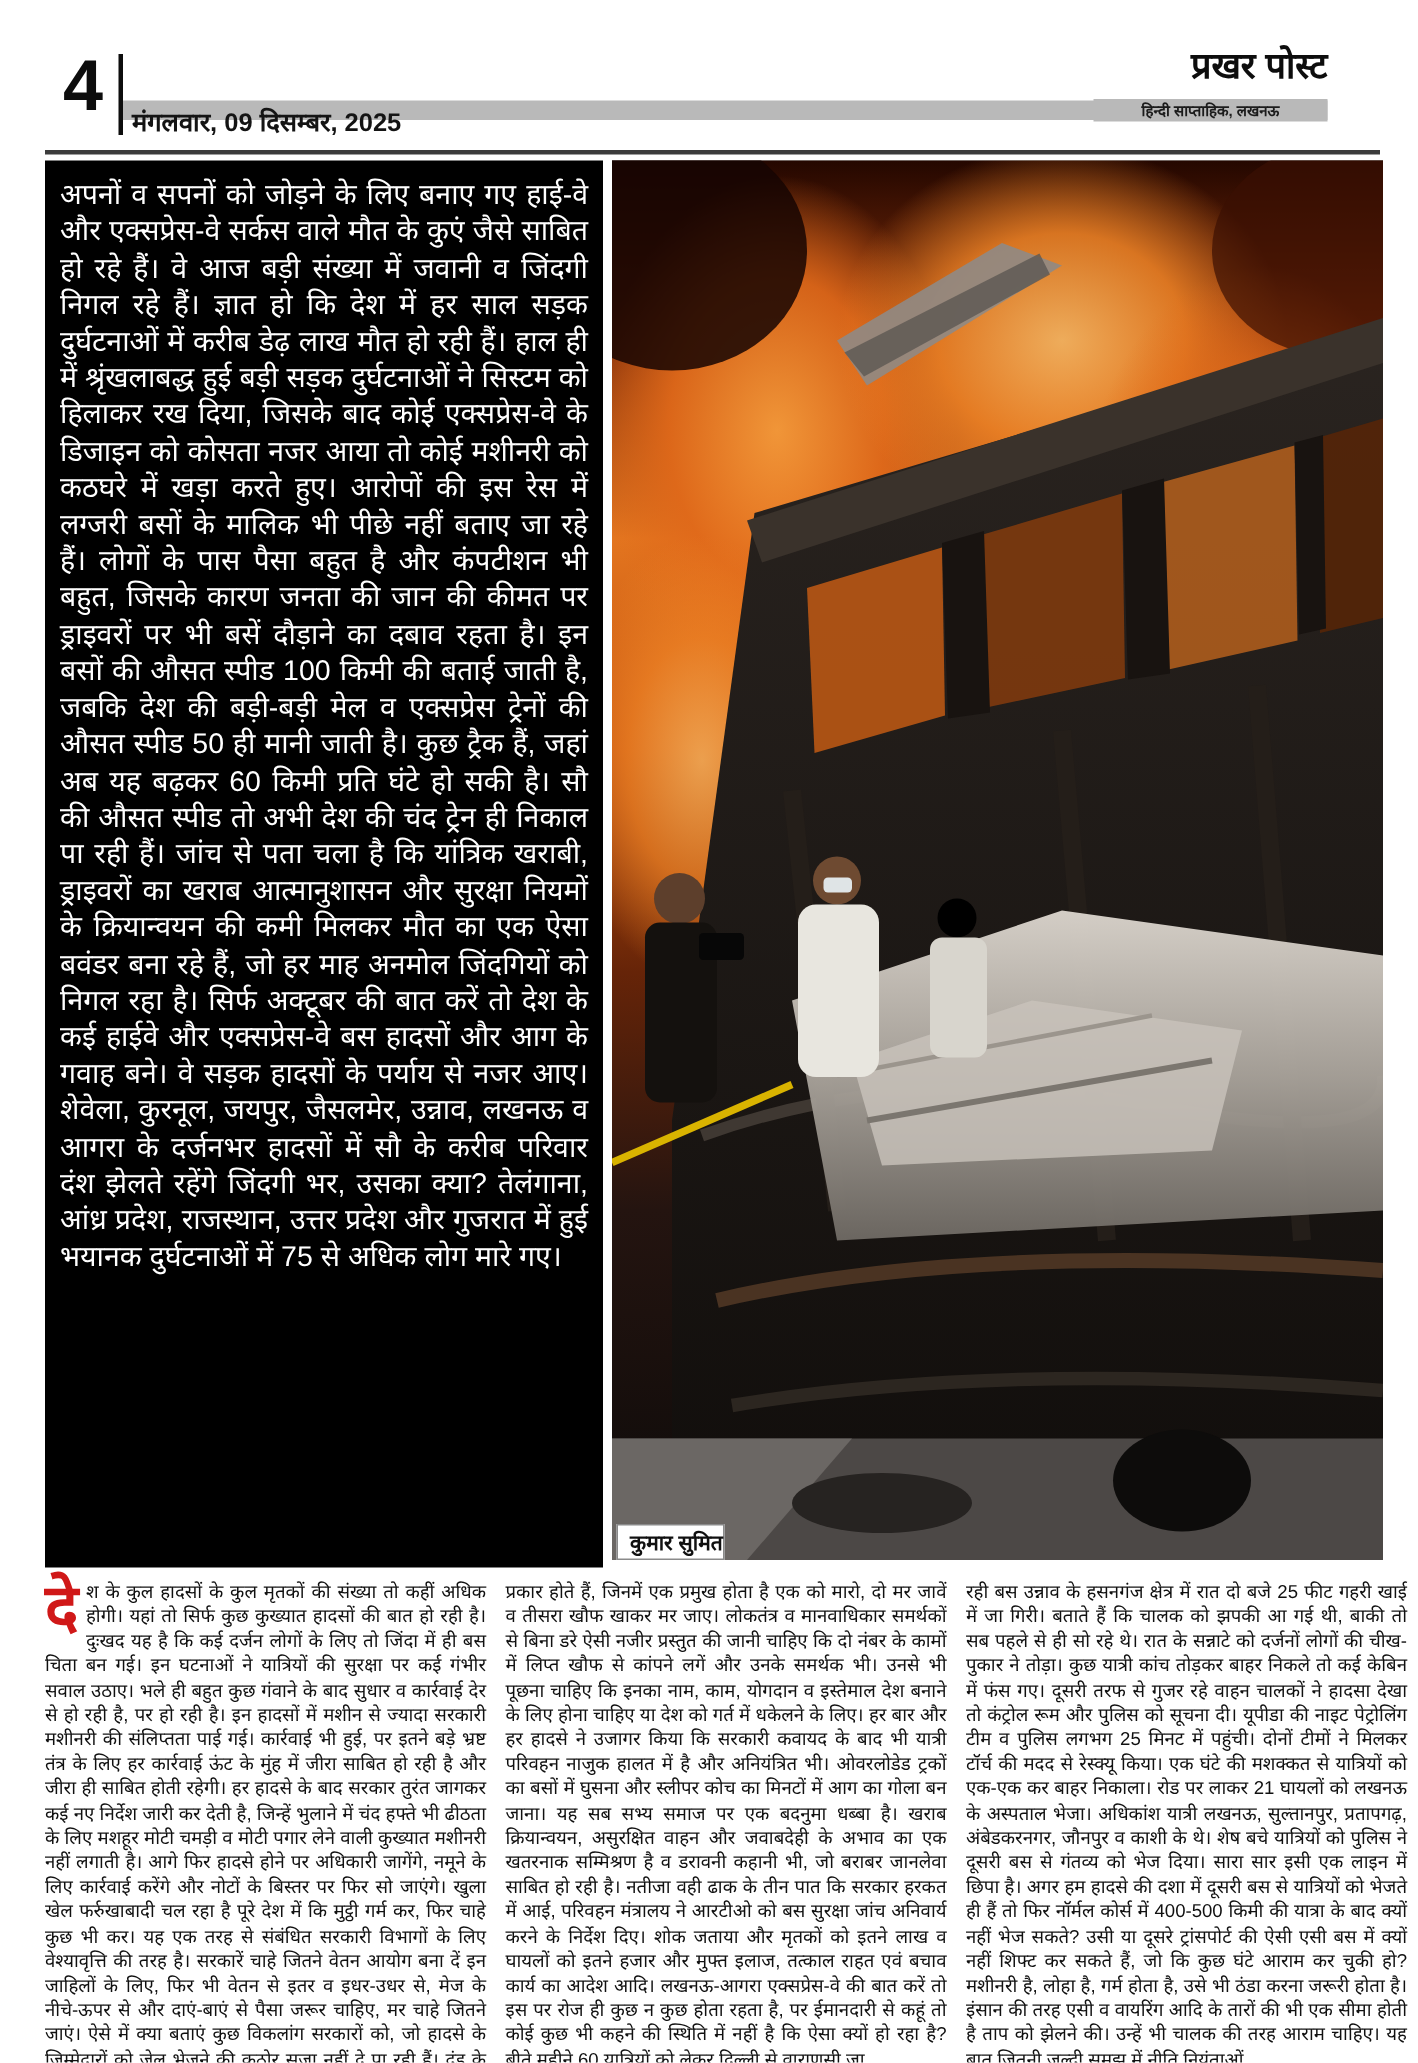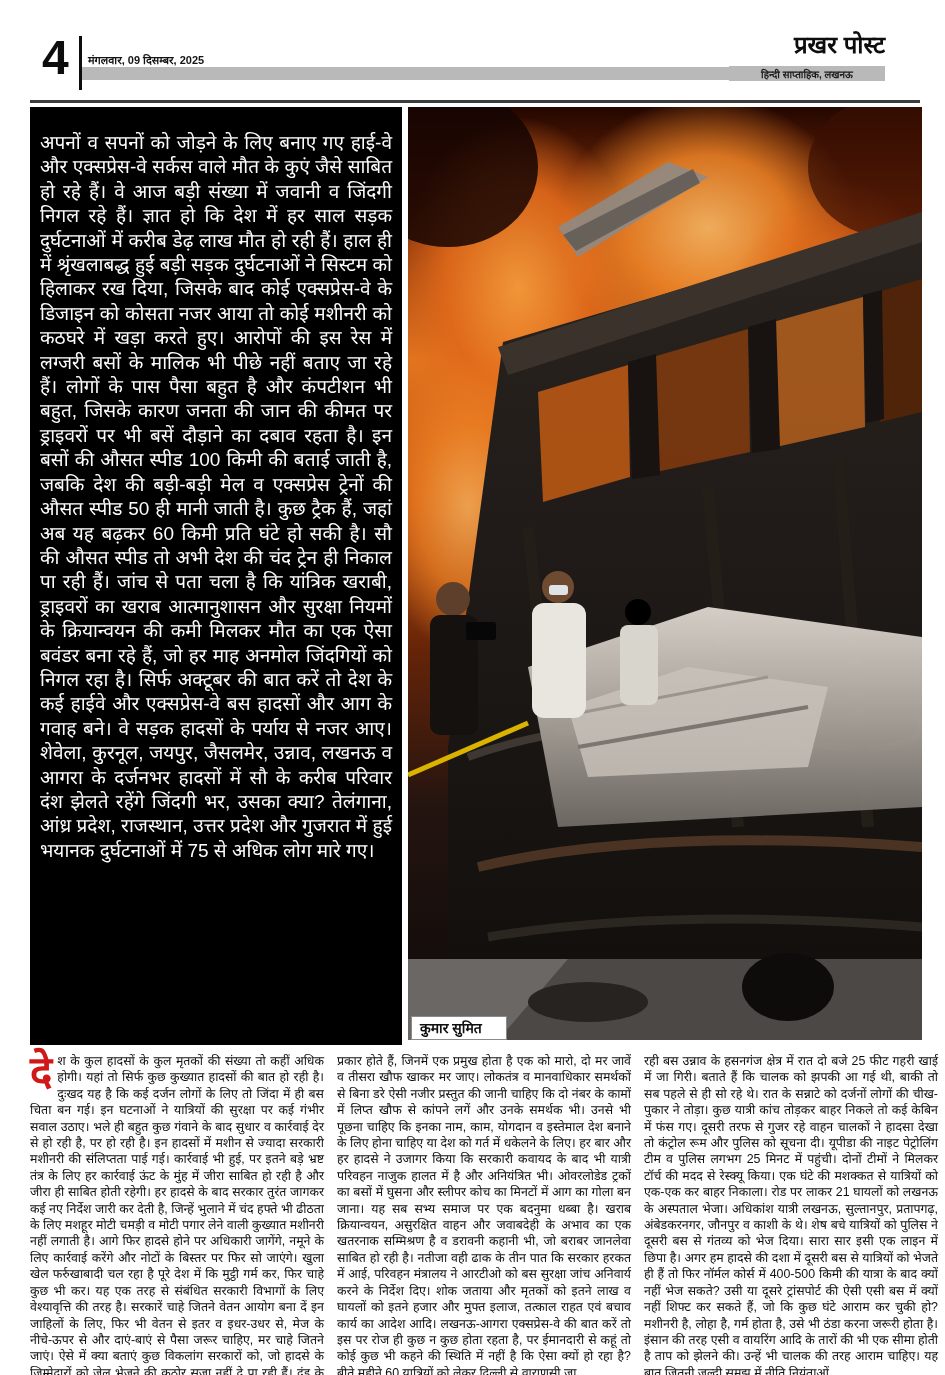--- a/index.html
+++ b/index.html
@@ -8,43 +8,43 @@
     font-family:"Liberation Sans","DejaVu Sans",sans-serif;
     position:relative;overflow:hidden;color:#111;
   }
   .page{position:absolute;inset:0;}
 
   
   .header{position:absolute;left:30px;top:36px;width:890px;height:64px;}
   .pagenum{position:absolute;left:12px;top:-2px;font-size:48px;font-weight:bold;letter-spacing:-2px;color:#0d0d0d;line-height:1;}
   .pagenum-rule{position:absolute;left:49px;top:0px;width:3px;height:54px;background:#0d0d0d;}
   .graybar{position:absolute;left:52px;top:31px;height:13px;width:803px;background:#b9b9b9;}
-  .date{position:absolute;left:58px;top:18px;font-size:11px;font-weight:bold;color:#141414;line-height:13px;white-space:nowrap;}
+  .date{position:absolute;left:58px;top:39px;font-size:17px;font-weight:bold;color:#141414;line-height:13px;white-space:nowrap;}
   .badge{position:absolute;left:358px;top:17px;width:172px;height:36px;background:#1a1a1a;border-radius:18px;
          display:flex;align-items:center;justify-content:center;color:#ffffff;font-weight:bold;font-size:21px;}
   .masthead{position:absolute;right:35px;top:-4px;font-size:24px;font-weight:bold;color:#0d0d0d;line-height:1.05;white-space:nowrap;}
   .subtitle-chip{position:absolute;right:35px;top:30px;height:15px;min-width:140px;background:#b9b9b9;
-                 display:flex;align-items:flex-end;justify-content:center;padding:0 8px;}
+                 display:flex;align-items:flex-start;justify-content:center;padding:0 8px;}
   .subtitle-chip span{font-size:10px;font-weight:bold;color:#1c1c1c;white-space:nowrap;}
   .header-rule{position:absolute;left:30px;top:100px;width:890px;height:3px;background:#3c3c3c;}
 
   
   .lead-block{
     position:absolute;left:30px;top:107px;width:372px;height:938px;
     background:#000000;color:#ffffff;box-sizing:border-box;
-    padding:24px 10px 6px 10px;
+    padding:12px 10px 6px 10px;
     font-size:19px;line-height:24.4px;text-align:justify;
   }
 
   
   .photo{position:absolute;left:408px;top:107px;width:514px;height:933px;background:#1a0d05;}
   .photo svg{display:block;}
   .photo-credit{
     position:absolute;left:3px;bottom:0px;background:#ffffff;border:1px solid #8a8a8a;
-    padding:1px 24px 2px 8px;font-size:14px;font-weight:bold;color:#101010;white-space:nowrap;
+    padding:1px 0 2px 8px;font-size:14px;font-weight:bold;color:#101010;white-space:nowrap;
   }
 
   
   .bottom{position:absolute;left:30px;top:1053px;width:908px;display:flex;gap:13px;}
   .bcol{width:294px;font-size:12.4px;line-height:16.4px;text-align:justify;color:#101010;}
   .dropcap{
     float:left;color:#d01818;font-weight:bold;
     font-size:42px;line-height:33px;padding:2px 5px 0 0;
   }
 </style>

